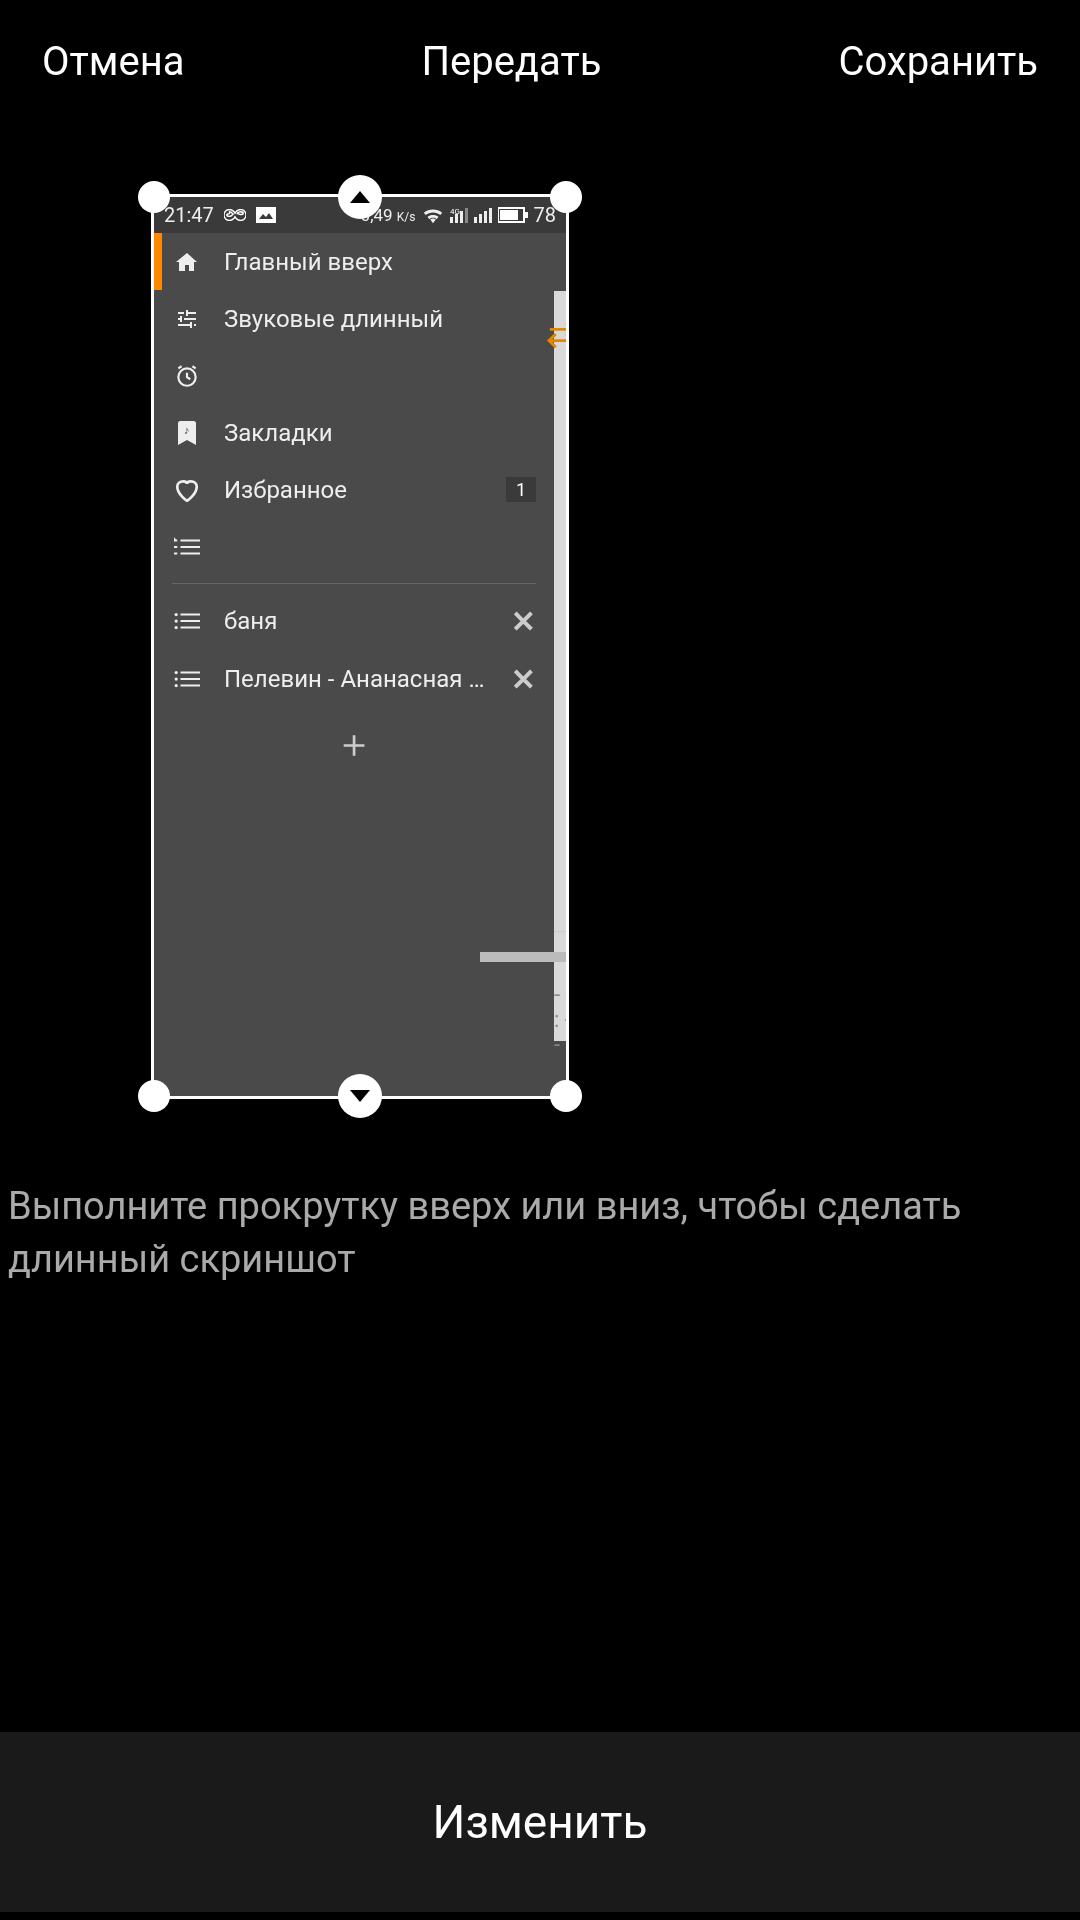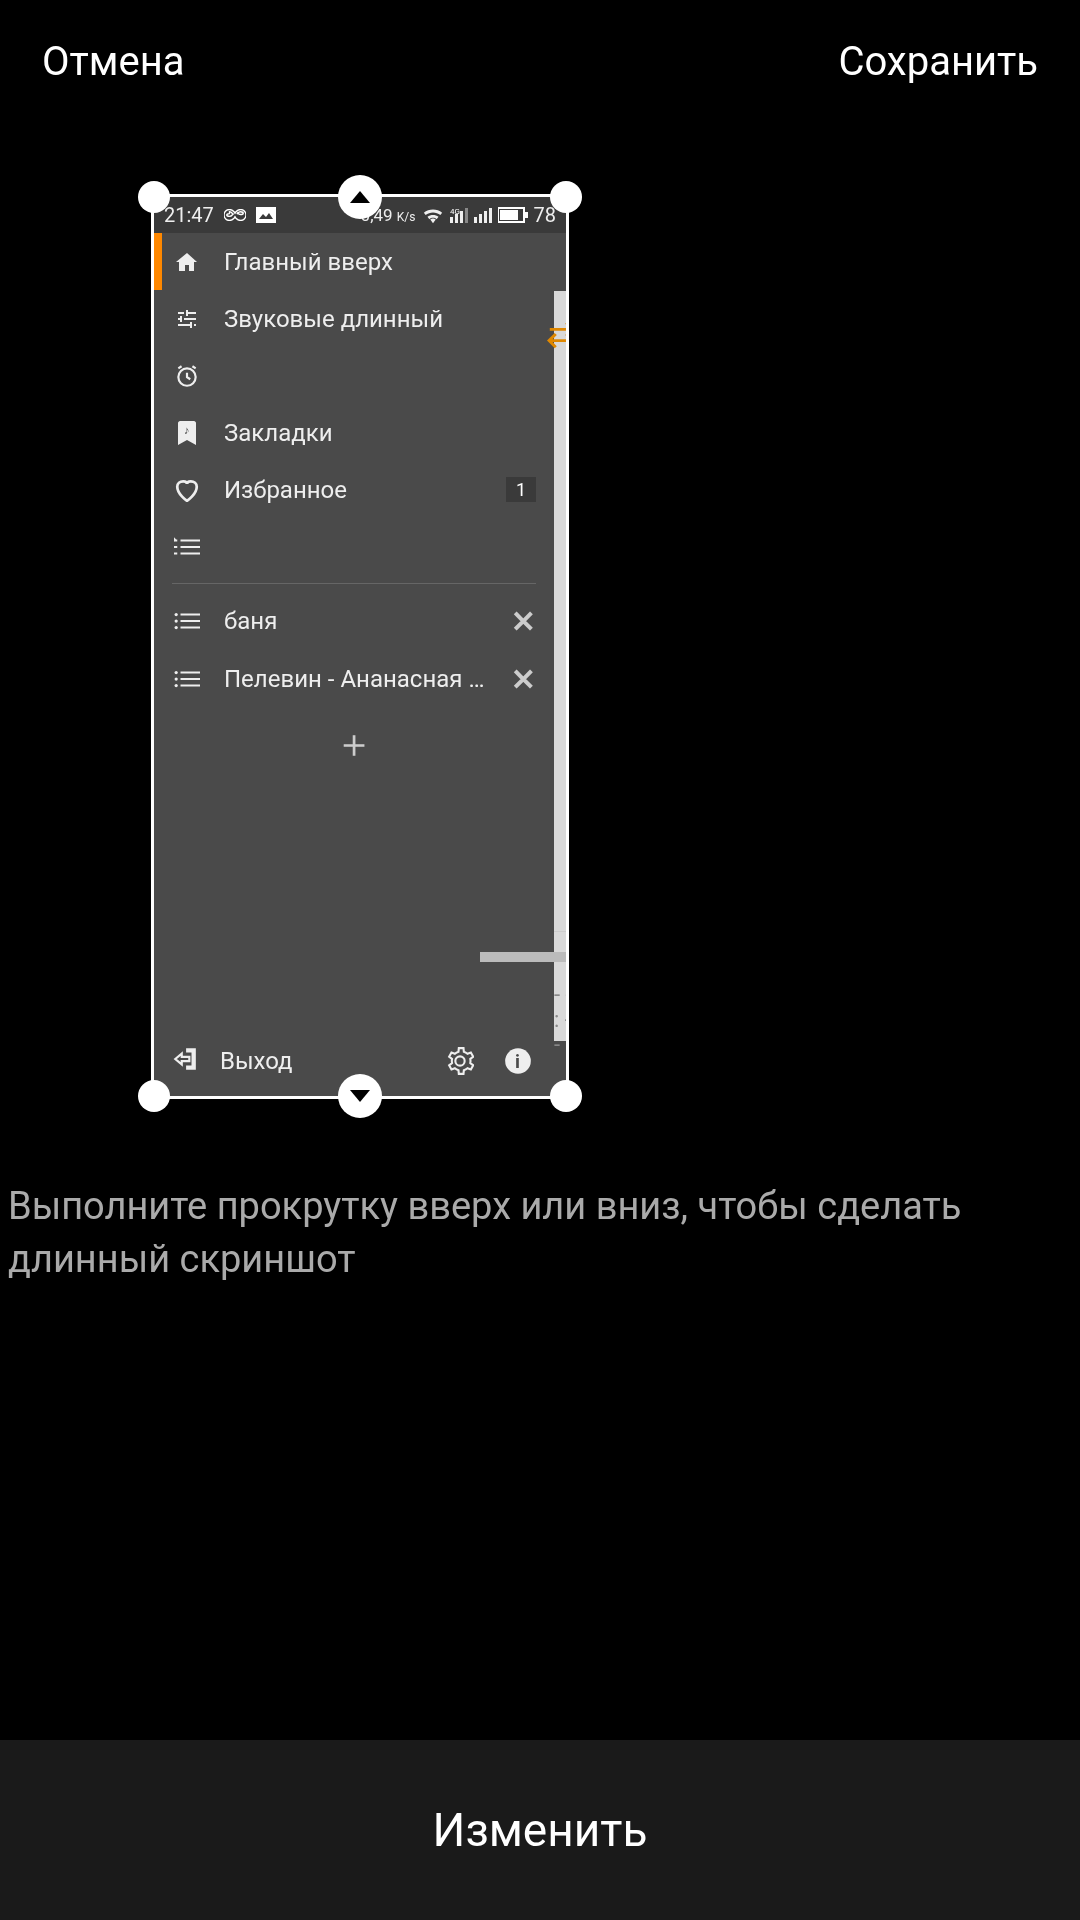--- a/index.html
+++ b/index.html
@@ -55,30 +55,31 @@
 .shuffle-icon { position: absolute; right: 14px; top: 84px; color: #e08800; font-size: 34px; }
 
 .right-bottom { position: absolute; bottom: 0; left: 0; right: 0; height: 165px; }
 .scrub-area { height: 110px; background: #d9d9d9; border-top: 1px solid #ccc; position: relative; }
 .scrub-bar { position: absolute; top: 20px; right: 12px; width: 100px; height: 10px; background: #bbb; }
 .scrub-time { position: absolute; top: 50px; right: 18px; font-size: 22px; color: #888; }
 .play-bar { height: 55px; background: #4a4a4a; }
 
 .hint { position: absolute; top: 1180px; left: 0; right: 0; text-align: left; color: #aaa; font-size: 38px; line-height: 1.4; padding: 0 8px; }
 
-.edit-bar { position: absolute; bottom: 0; left: 0; right: 0; height: 180px; background: #1a1a1a; display: flex; align-items: center; justify-content: center; }
+.edit-bar { position: absolute; bottom: 8px; left: 0; right: 0; height: 180px; background: #1a1a1a; display: flex; align-items: center; justify-content: center; }
 .edit-bar span { font-size: 46px; color: #fff; }
 
 svg { fill: currentColor; }
 </style>
 </head>
 <body>
 
 <div class="top-bar">
   <span>Отмена</span>
+  <span>Передать</span>
   <span>Сохранить</span>
 </div>
 
 <div class="crop-area">
   <div class="inner-shot">
 
     <div class="status-bar">
       <div class="left">
         <span>21:47</span>
         <span class="sb-icon">
@@ -203,37 +204,20 @@
                 <circle cx="2" cy="9" r="1.5"></circle>
                 <circle cx="2" cy="15" r="1.5"></circle>
                 <path d="M6 2h18v2H6zm0 6h18v2H6zm0 6h18v2H6z"></path>
               </svg>
             </span>
           <span class="label">Пелевин - Ананасная во..</span>
           <span class="close-x">✕</span>
         </div>
         <div class="add-btn">＋</div>
 
-        <div class="sidebar-bottom">
-          <span class="mi-icon"><svg width="26" height="26" viewBox="0 0 24 24">
-                <path d="M14 3h7v18h-7v-2h5V5h-5zM3 12l6-5v3h7v4H9v3z" fill="none" stroke="#eee" stroke-width="2"></path>
-              </svg></span>
-          <span class="label">Выход</span>
-          <span class="bot-icon">
-              <svg width="28" height="28" viewBox="0 0 24 24">
-                <path d="M12 8a4 4 0 100 8 4 4 0 000-8zm9 4c0-.6-.1-1.2-.2-1.8l2.5-1.9-2-3.5-2.9 1a9 9 0 00-3.1-1.8L15 1h-4l-.3 3a9 9 0 00-3.1 1.8l-2.9-1-2 3.5 2.5 1.9c-.1.6-.2 1.2-.2 1.8s.1 1.2.2 1.8l-2.5 1.9 2 3.5 2.9-1a9 9 0 003.1 1.8L11 23h4l.3-3a9 9 0 003.1-1.8l2.9 1 2-3.5-2.5-1.9c.1-.6.2-1.2.2-1.8z" fill="none" stroke="#eee" stroke-width="1.8"></path>
-              </svg>
-            </span>
-          <span class="bot-icon">
-              <svg width="28" height="28" viewBox="0 0 24 24">
-                <circle cx="12" cy="12" r="11" fill="#eee"></circle>
-                <text x="9.5" y="18" font-size="16" font-weight="bold" fill="#4a4a4a">i</text>
-              </svg>
-            </span>
-        </div>
       </div>
 
       <div class="right-panel">
         <div class="right-top">
           <div class="dots">
               <span></span>
               <span></span>
               <span></span>
             </div>
         </div>

